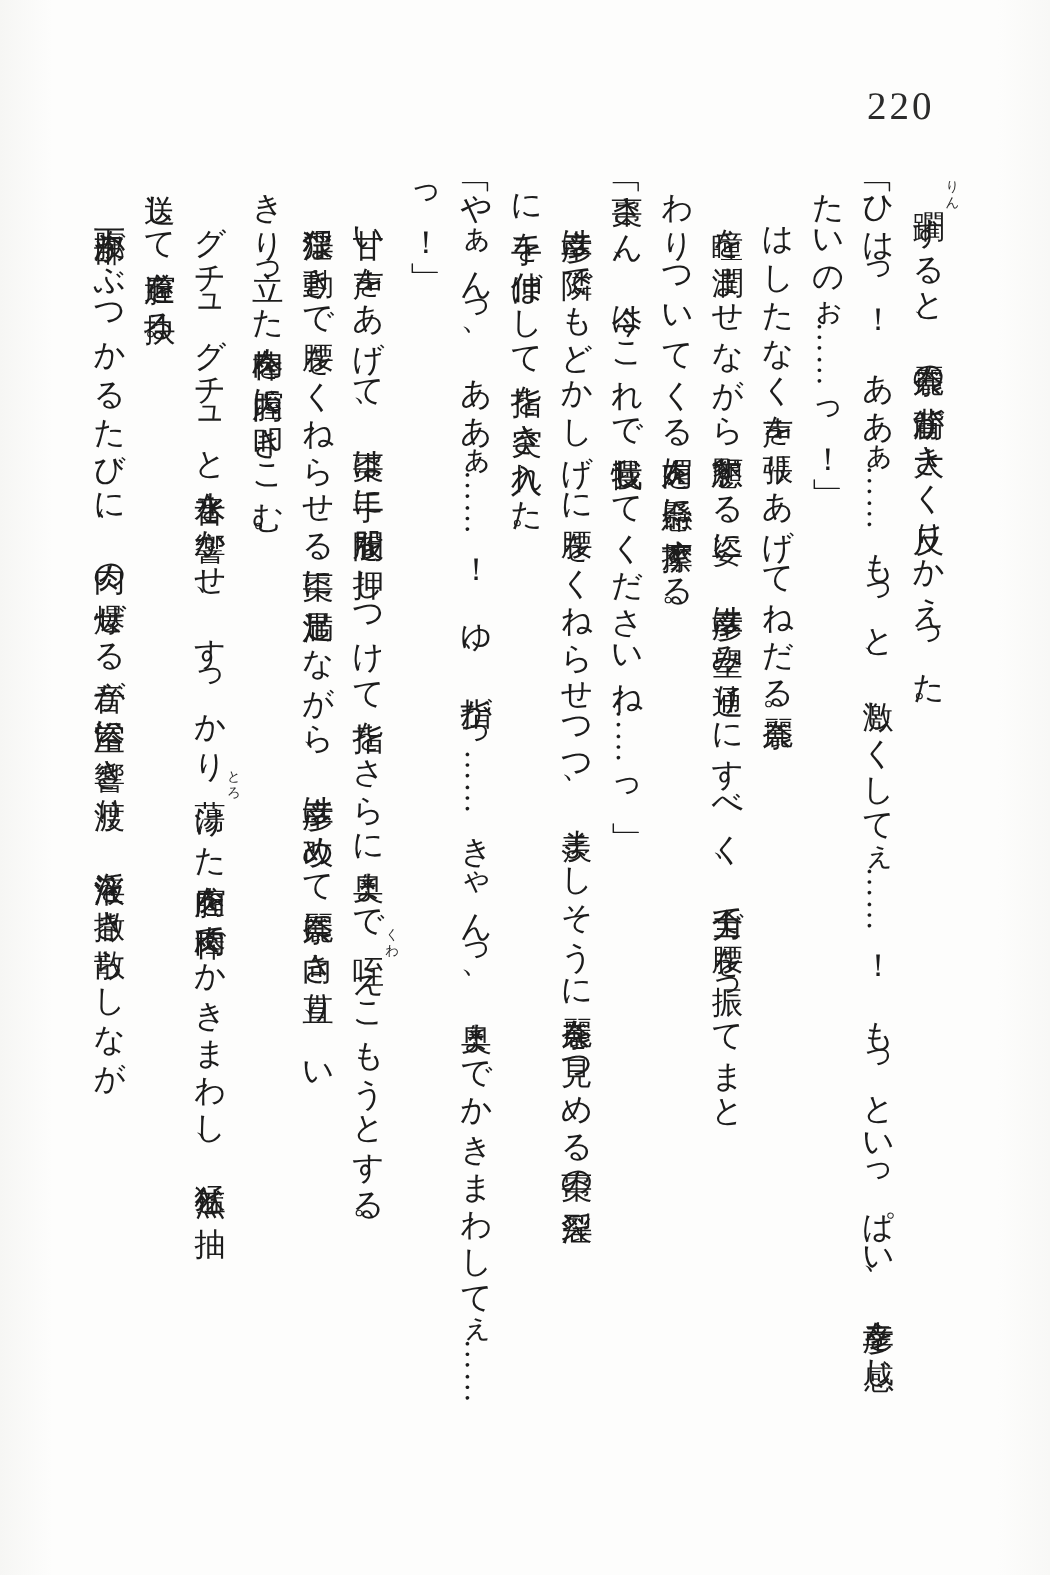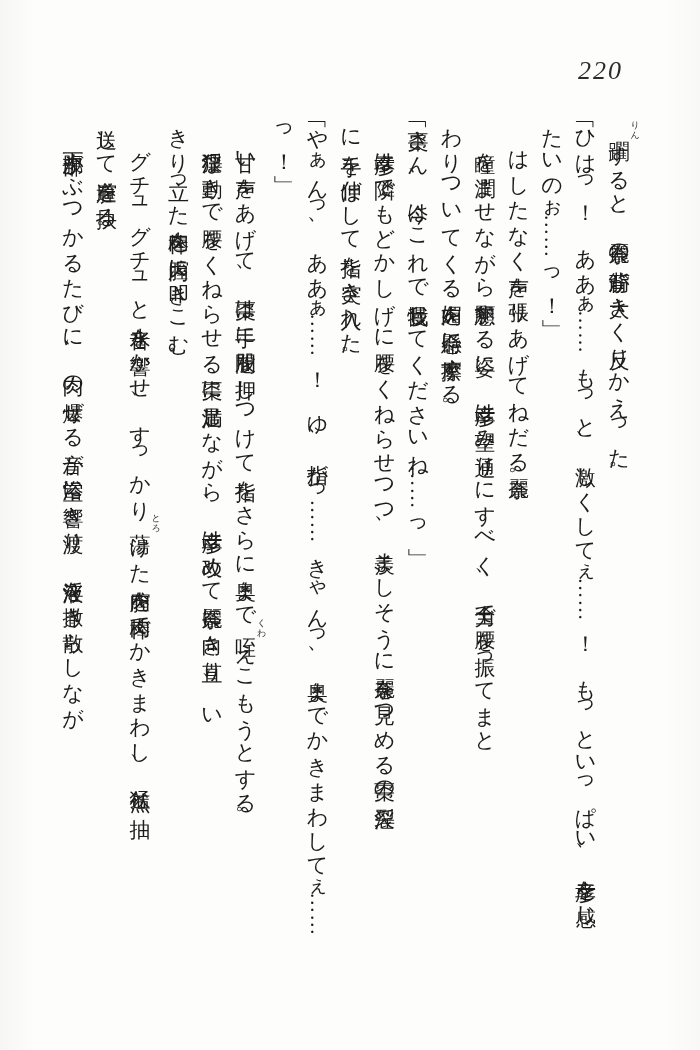--- a/index.html
+++ b/index.html
@@ -17,21 +17,20 @@
     position: relative;
     width: 700px;
     height: 1050px;
     background: linear-gradient(90deg, #f6f6f4 0%, #fdfdfc 5%, #fdfdfc 95%, #f8f8f6 100%);
   }
   .page-number {
     position: absolute;
     top: 56px;
     left: 578px;
     font-size: 26px;
-    font-style: italic;
     letter-spacing: 2px;
     color: #2b2b2b;
   }
   .text-body {
     position: absolute;
     top: 114px;
     right: 60px;
     width: 576px;
     height: 856px;
     writing-mode: vertical-rl;

